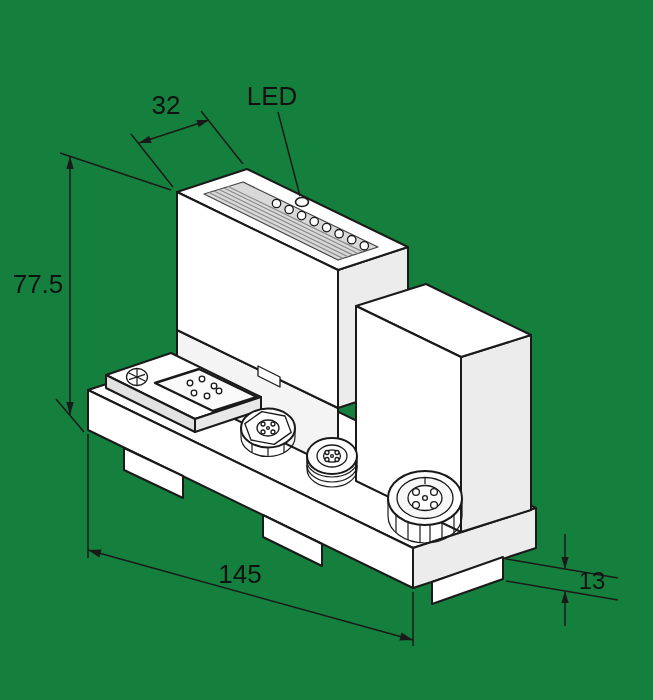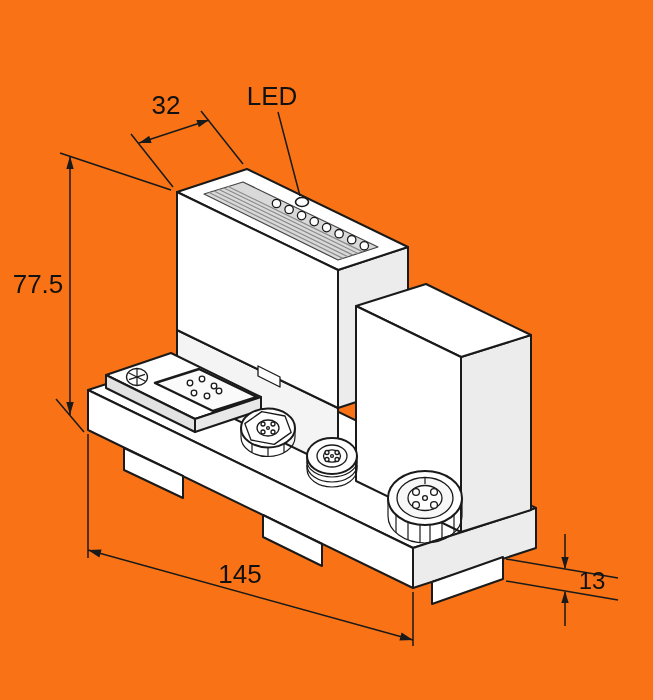--- a/index.html
+++ b/index.html
@@ -1,16 +1,16 @@
 <!DOCTYPE html>
 <html><head>
 <meta charset="utf-8">
 <style>
   html,body{margin:0;padding:0;background:#ffffff;}
-  .stage{position:relative;width:653px;height:700px;background:#f97316;overflow:hidden;
+  .stage{position:relative;width:653px;height:700px;background:#15803d;overflow:hidden;
          font-family:"Liberation Sans", sans-serif;}
   svg{display:block;}
   .outline{stroke:#1a1a1a;stroke-width:2;stroke-linejoin:round;fill:#ffffff;}
   .shaded{fill:#ececec;}
   .shaded2{fill:#f4f4f4;}
   .detail{stroke:#1a1a1a;stroke-width:1.3;fill:#ffffff;stroke-linejoin:round;}
   .thin{stroke:#1a1a1a;stroke-width:1.2;fill:none;}
   .striplines{stroke:#8a8a8a;stroke-width:1.2;}
   .dim{stroke:#1a1a1a;stroke-width:1.5;fill:none;}
   .arrow{fill:#1a1a1a;stroke:none;}

